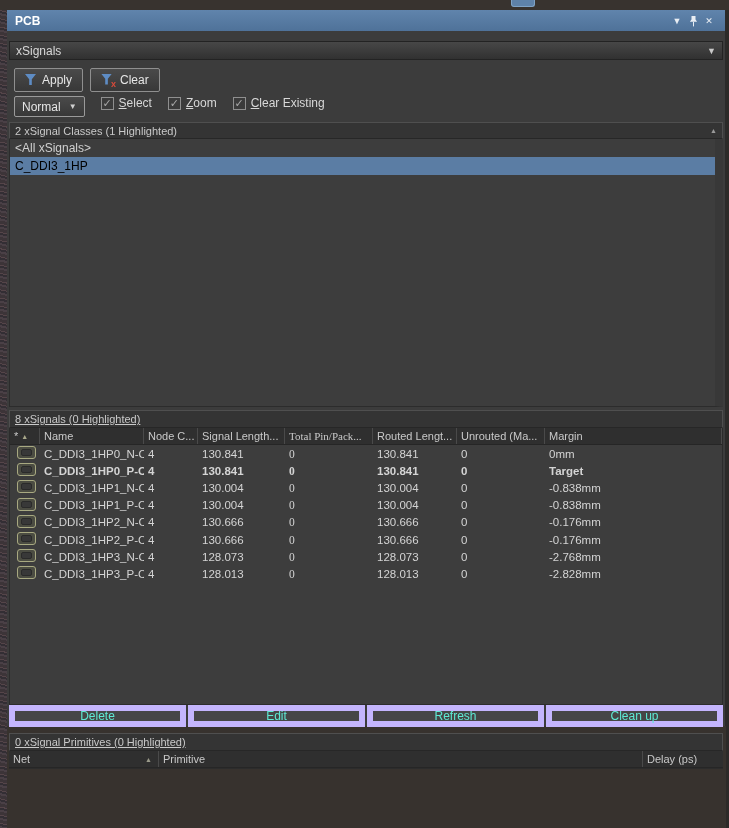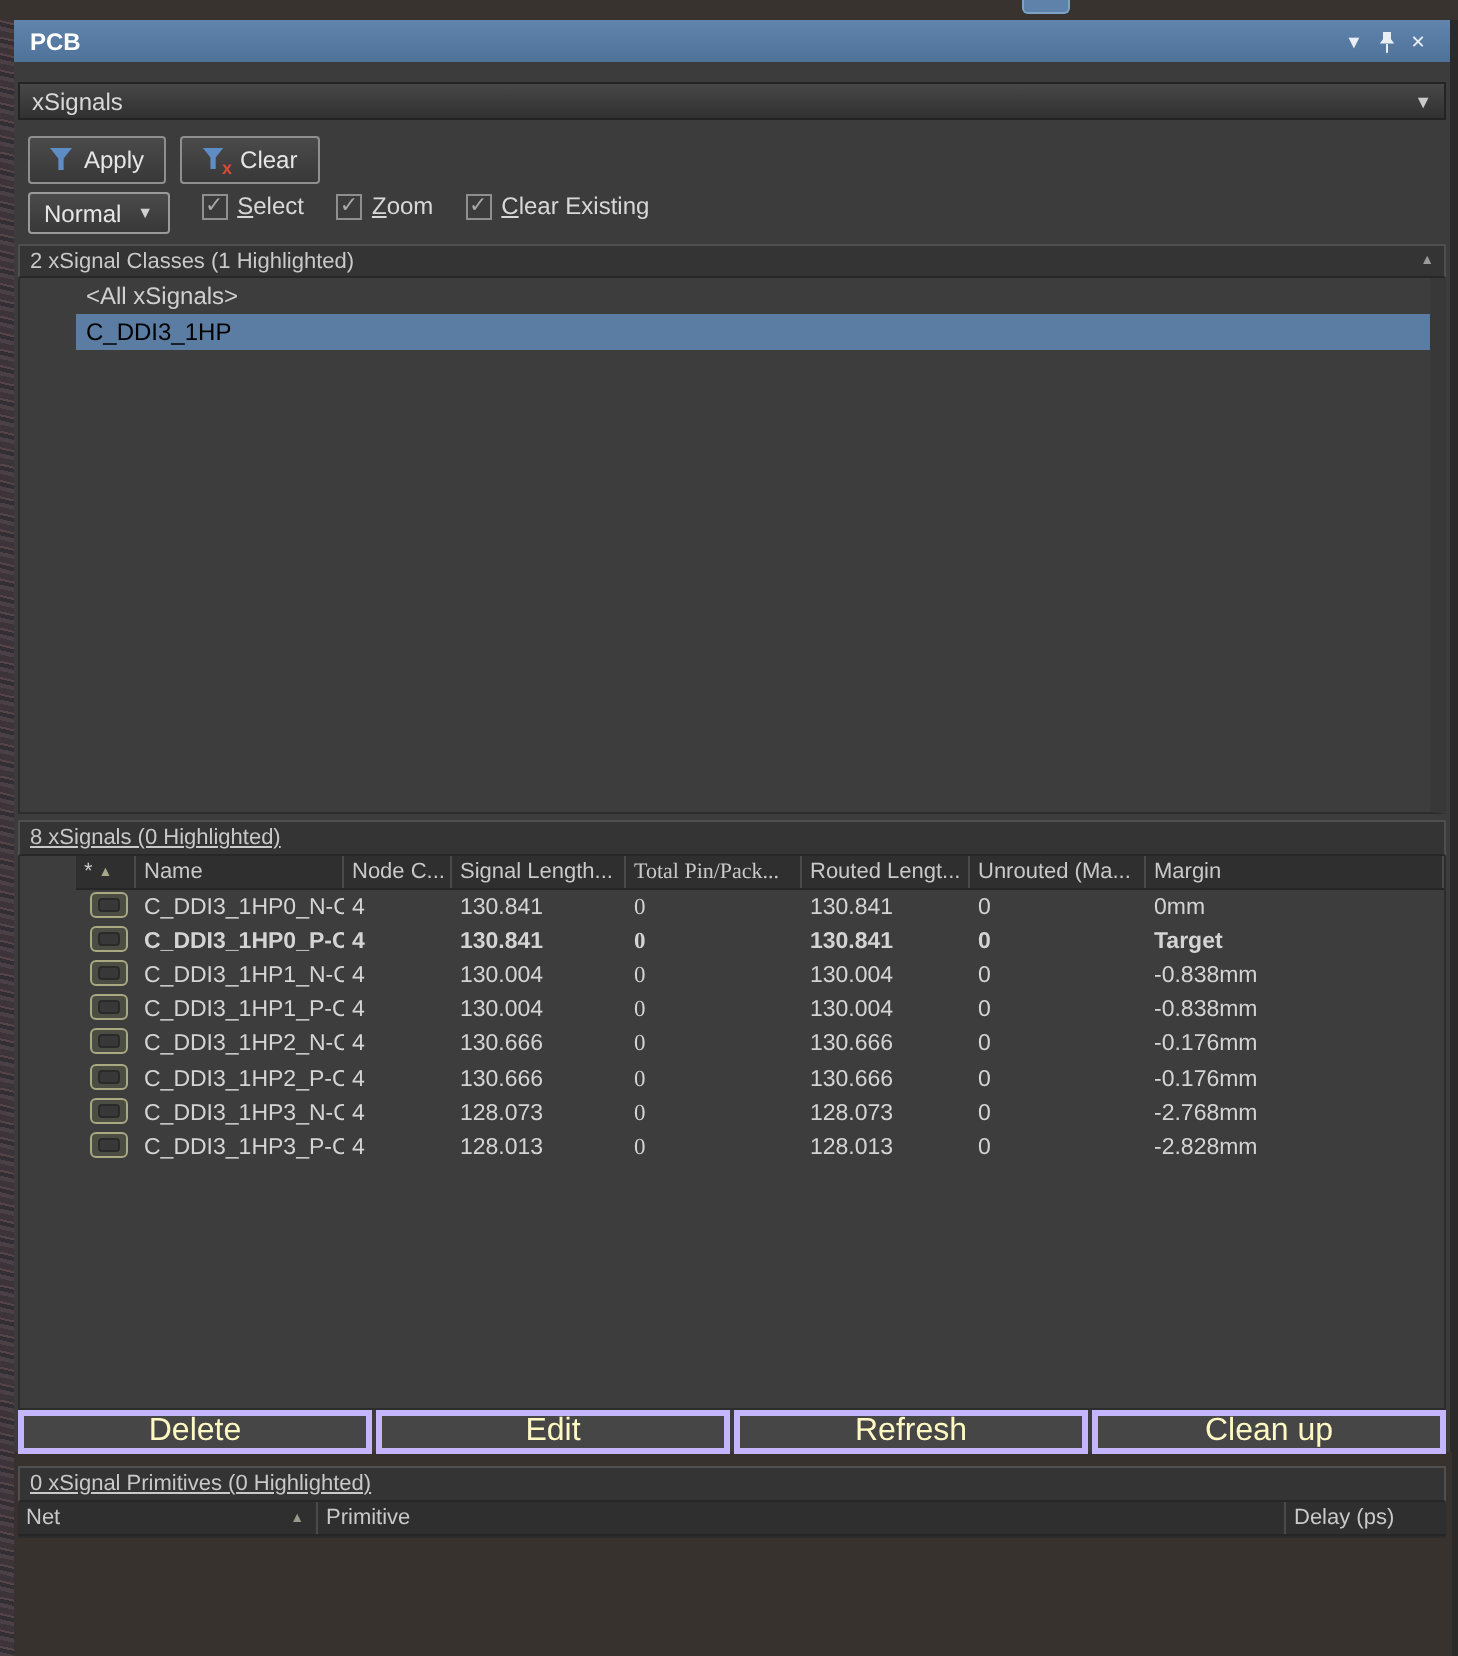--- a/index.html
+++ b/index.html
@@ -65,21 +65,21 @@
   .ul { text-decoration:underline; }
 
   .sec-header { height:17px; margin:0 2px; background:#343434; border:1px solid #4f4f4f;
                 border-bottom-color:#272727; display:flex; align-items:center;
                 padding:0 5px; color:#c9c9c9; font-size:11px; flex:none; }
   .sec-header.h18 { height:18px;text-decoration:underline; }
   .sec-header .label { flex:1; }
   .sec-header .collapse { font-size:7px; color:#9a9a9a; }
 
   .listbox { margin:0 2px; background:#3d3d3d; border:1px solid #2c2c2c; border-top:none;
-             overflow:hidden; flex:none;padding-left:28px; }
+             overflow:hidden; flex:none; }
   #classes-list { height:268px; border-right:8px solid #383838; }
   .list-row { height:18px; display:flex; align-items:center; padding:0 5px;
               color:#d0d0d0; font-size:12px; white-space:nowrap; }
   .list-row.selected { background:#5b7da4; color:#000000; }
 
   #xsignals-box { height:277px; display:flex; flex-direction:column; }
   .thead { height:17px; background:#2f2f2f; display:flex; flex:none; border-bottom:1px solid #262626; }
   .th { color:#c9c9c9; font-size:11px; display:flex; align-items:center; padding:0 4px;
         border-right:1px solid #4a4a4a; overflow:hidden; white-space:nowrap; flex:none; }
   .trow { height:17.2px; display:flex; align-items:center; flex:none; color:#d4d4d4; font-size:11.5px; }
@@ -91,22 +91,22 @@
 
   .net-icon { width:19px; height:13px; display:inline-block; margin-left:3px;
               border:1px solid #a8a981; border-radius:3px; background:#4b4c42; position:relative; }
   .net-icon::after { content:""; position:absolute; left:3px; top:2px; right:3px; bottom:2px;
                      background:#383838; border:1px solid #2a2a2a; border-radius:2px; }
   .sort-arrow { font-size:7px; color:#a8a78a; margin-left:3px; }
 
   .tfill { flex:1 1 auto; }
 
   .action-row { height:22px; margin:0 2px; display:flex; gap:2px; flex:none; }
-  .action-btn { flex:1; background:#464646; border:3px solid #c4b5fd; color:#fef9c3;
-                font-size:16px; display:flex; align-items:center; justify-content:center; }
+  .action-btn { flex:1; background:#464646; border:6px solid #c4b5fd; color:#5eead4;
+                font-size:12px; display:flex; align-items:center; justify-content:center; }
 
   #prim-thead { margin:0 2px; flex:none; }
   .pnet { width:150px; } .pprim { flex:1 1 auto; } .pdelay { width:80px; border-right:none; }
   .pnet .sort-arrow { margin-left:auto; margin-right:2px; color:#9a9a8a; }
 
   #prim-list { flex:1 1 auto; margin:0 2px 0 2px; background:#3d3d3d; border:1px solid #2c2c2c;
                border-top:none; }
 </style>
 </head>
 <body>

